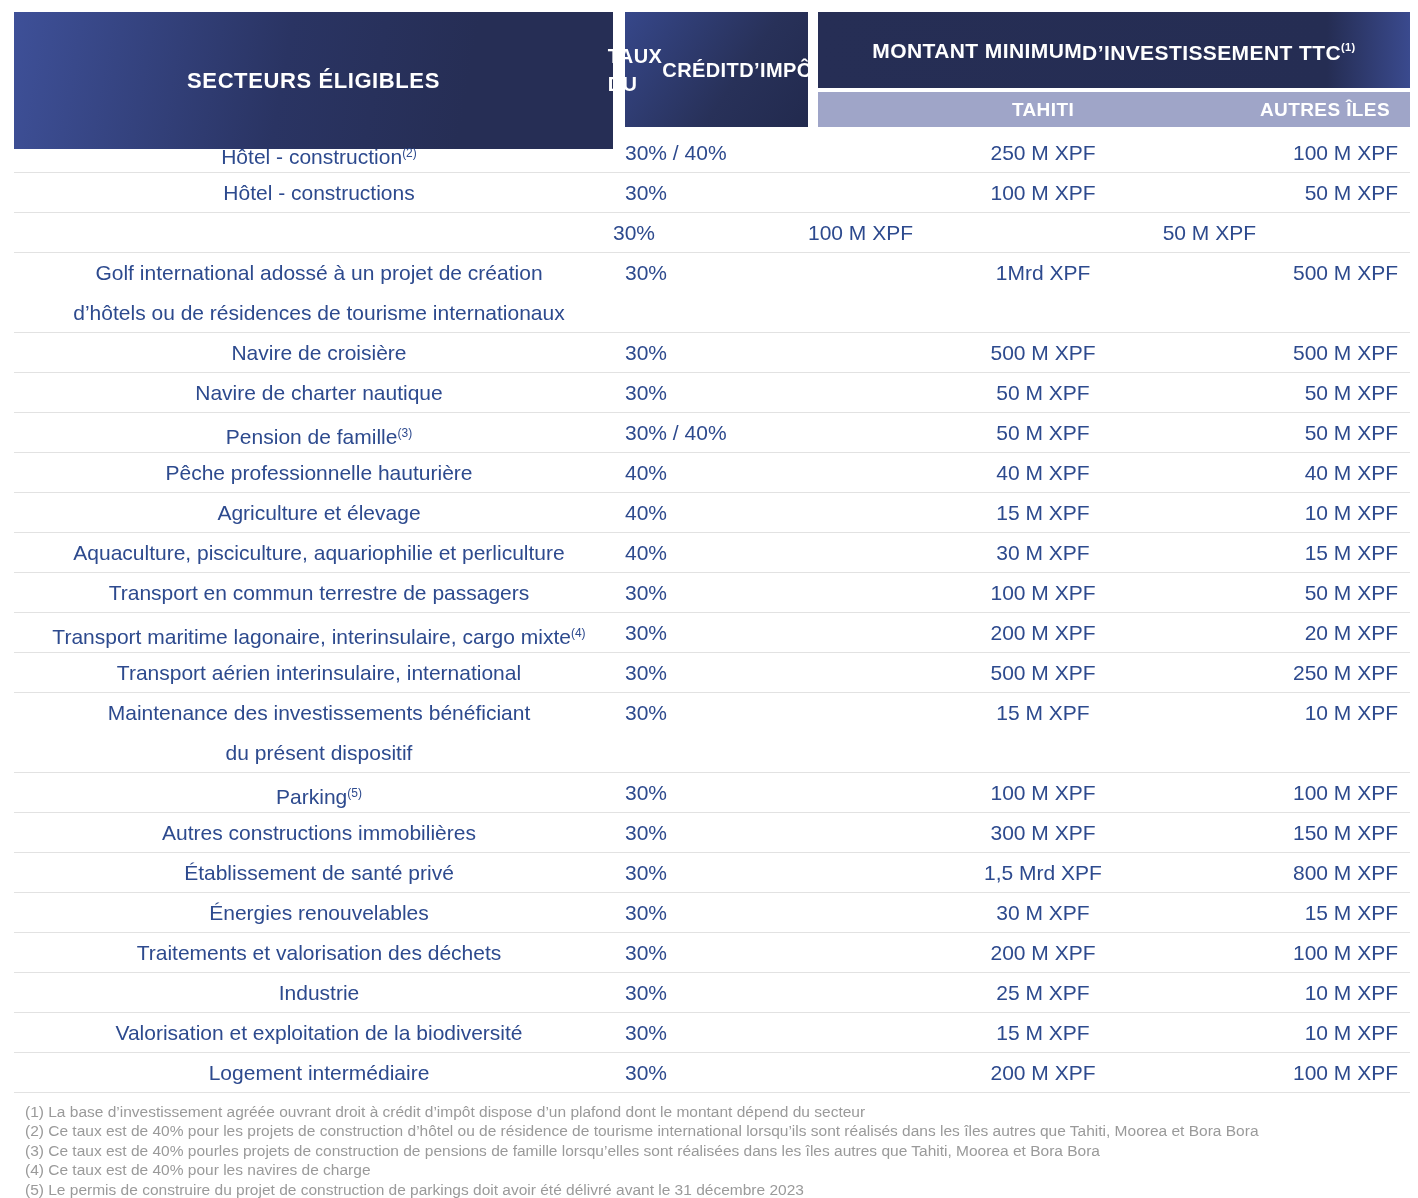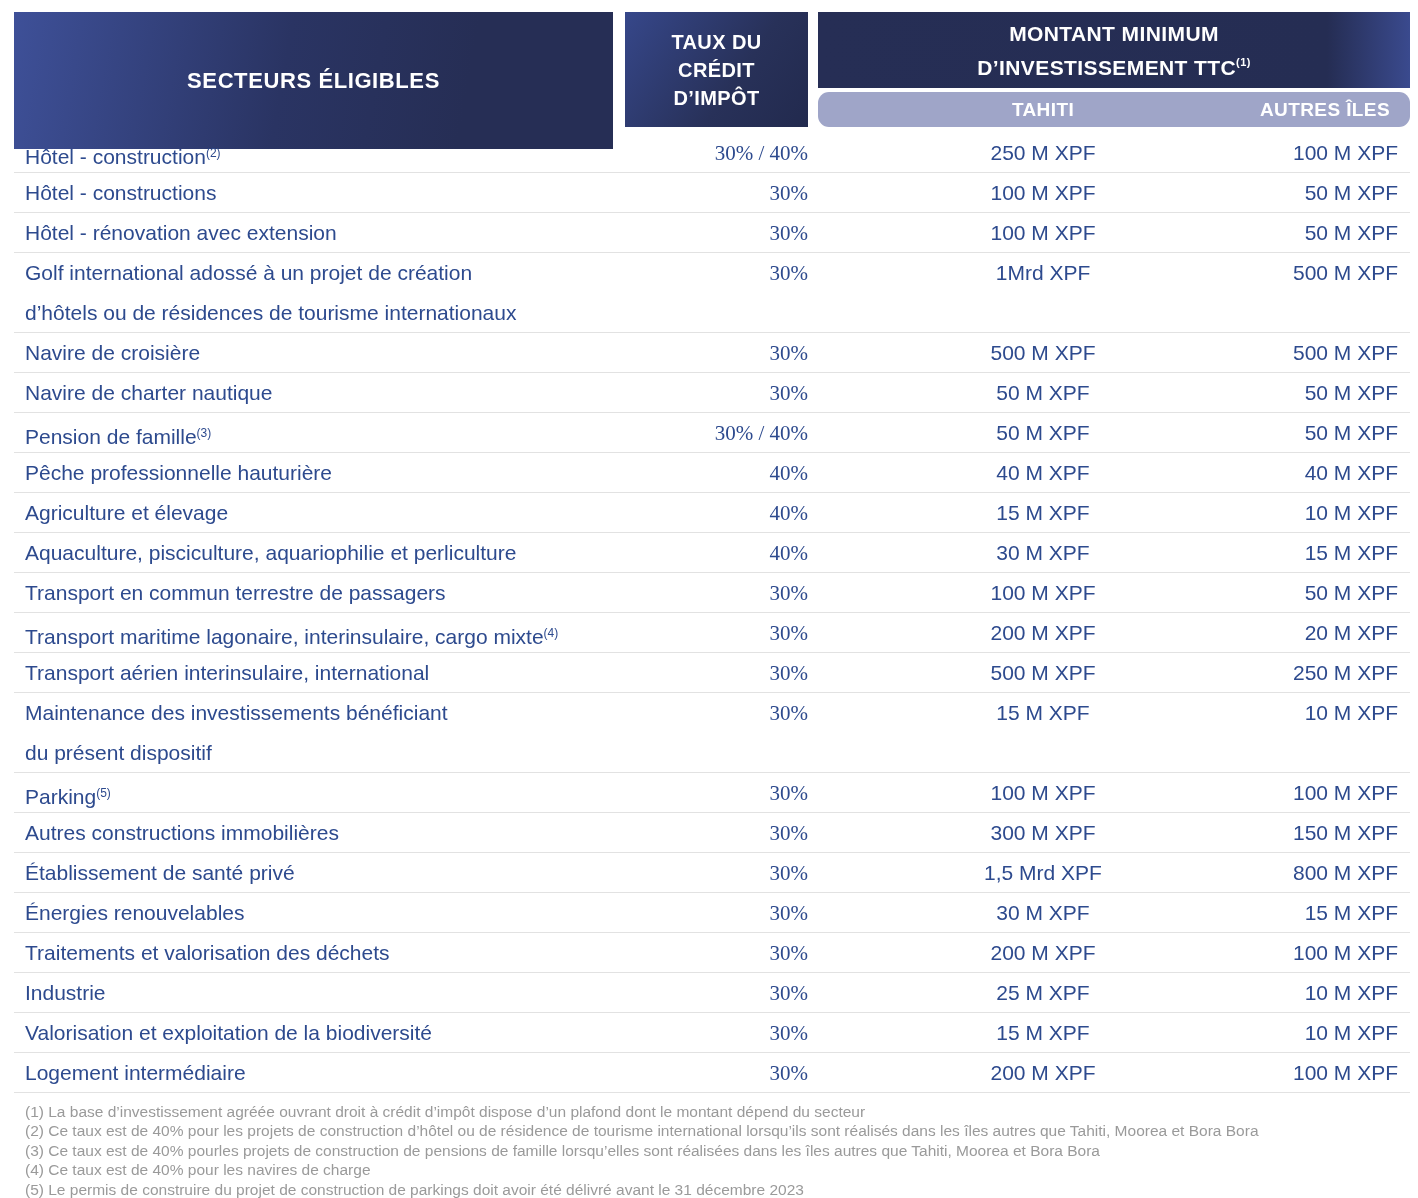--- a/index.html
+++ b/index.html
@@ -1,37 +1,37 @@
 <!DOCTYPE html>
 <html><head>
 <meta charset="utf-8">
 <style>
   html,body{margin:0;padding:0;background:#ffffff;}
   body{width:1418px;height:1198px;font-family:"Liberation Sans",sans-serif;}
   .page{position:relative;width:1418px;height:1198px;background:#fff;overflow:hidden;}
 
   
-  .hdr{position:absolute;top:12px;color:#fff;font-weight:bold;display:flex;flex-direction:column;align-items:center;justify-content:center;}
+  .hdr{position:absolute;top:12px;color:#fff;font-weight:bold;display:flex;flex-direction:row;align-items:center;justify-content:center;}
   .box1{left:14px;width:599px;height:137px;background:linear-gradient(100deg,#3e5098 0%,#2a3463 45%,#262e55 75%);font-size:22px;letter-spacing:.6px;}
   .box2{left:625px;width:183px;height:115px;background:linear-gradient(125deg,#36478a 0%,#283159 60%,#222a4e 100%);font-size:20px;line-height:28px;letter-spacing:.4px;}
   .box3{left:818px;width:592px;height:76px;background:linear-gradient(to right,#262e55 0%,#252d53 86%,#3a4a8e 100%);font-size:21px;line-height:29px;letter-spacing:.4px;}
   .box3 sup, .box2 sup{font-size:11px;vertical-align:9px;}
-  .substrip{position:absolute;left:818px;top:92px;width:592px;height:35px;background:#9fa5c8;display:grid;grid-template-columns:450px 142px;color:#fff;font-weight:bold;font-size:19px;letter-spacing:.4px;border-radius:11px;}
+  .substrip{position:absolute;left:818px;top:92px;width:592px;height:35px;background:#9fa5c8;display:grid;grid-template-columns:450px 142px;color:#fff;font-weight:bold;font-size:19px;letter-spacing:.4px;}
   .substrip .sub-tahiti{display:flex;align-items:center;justify-content:center;}
   .substrip .sub-autres{display:flex;align-items:center;justify-content:flex-end;padding-right:20px;white-space:nowrap;}
 
   
   .rows{position:absolute;left:14px;top:133px;width:1396px;}
   .row{display:grid;grid-template-columns:599px 12px 183px 10px 450px 142px;align-items:start;border-bottom:1px solid #e2e2e2;box-sizing:border-box;color:#2d4a8e;font-size:21px;}
   .row.r1{height:40px;}
   .row.r2{height:80px;}
   .cell{line-height:40px;white-space:nowrap;}
   .cell.sector{padding-left:11px;text-align:left;}
-  .cell.sector .line{line-height:40px;}
-  .cell.rate{text-align:right;font-family:Liberation Serif, serif;}
+  .cell.sector .line{line-height:40px;text-align:center;}
+  .cell.rate{text-align:left;}
   .cell.tahiti{text-align:center;}
   .cell.autres{text-align:right;padding-right:12px;}
   .row sup{font-size:12px;vertical-align:7px;letter-spacing:0;}
 
   
   .footnotes{position:absolute;left:25px;top:1102px;color:#9a9a9a;font-size:15.5px;line-height:19.4px;white-space:nowrap;}
 </style>
 </head>
 <body>
 
@@ -72,23 +72,20 @@
         <div class="cell sector">
           <div class="line"><span>Hôtel - constructions</span></div>
         </div>
         <div></div>
         <div class="cell rate">30%</div>
         <div></div>
         <div class="cell tahiti">100 M XPF</div>
         <div class="cell autres">50 M XPF</div>
       </div>
       <div class="row r1">
-        <div class="cell sector">
-          <div class="line"><span>Hôtel - rénovation avec extension</span></div>
-        </div>
         <div></div>
         <div class="cell rate">30%</div>
         <div></div>
         <div class="cell tahiti">100 M XPF</div>
         <div class="cell autres">50 M XPF</div>
       </div>
       <div class="row r2">
         <div class="cell sector">
           <div class="line"><span>Golf international adossé à un projet de création</span></div>
           <div class="line">d’hôtels ou de résidences de tourisme internationaux</div>

